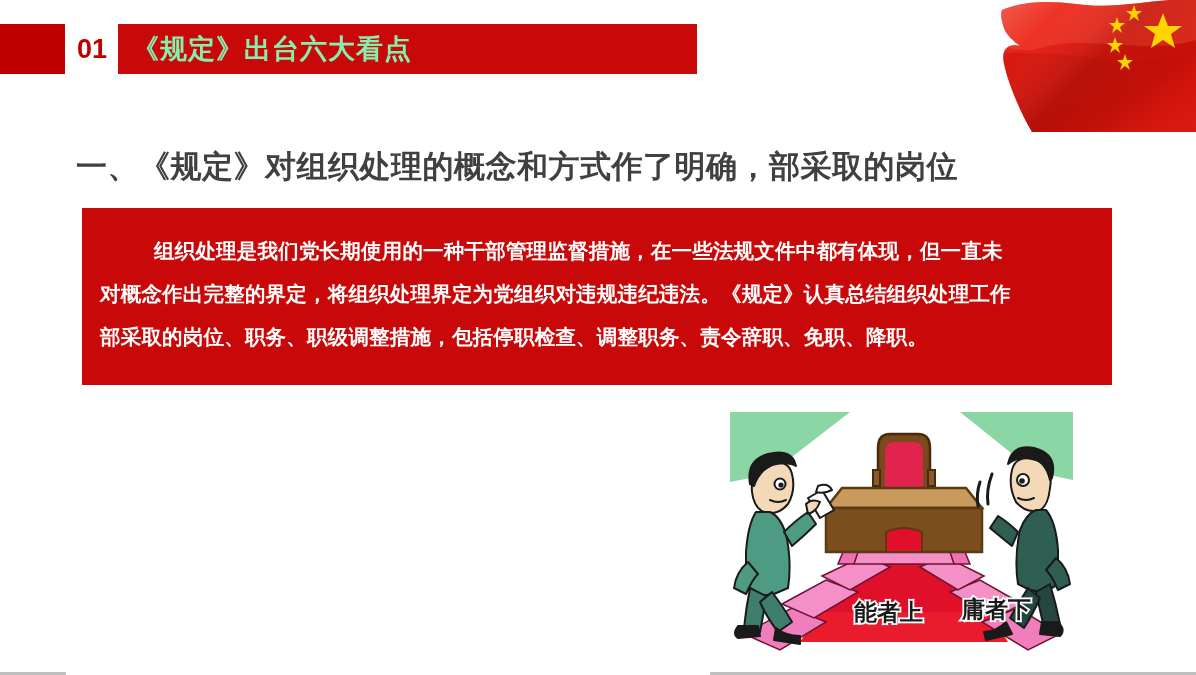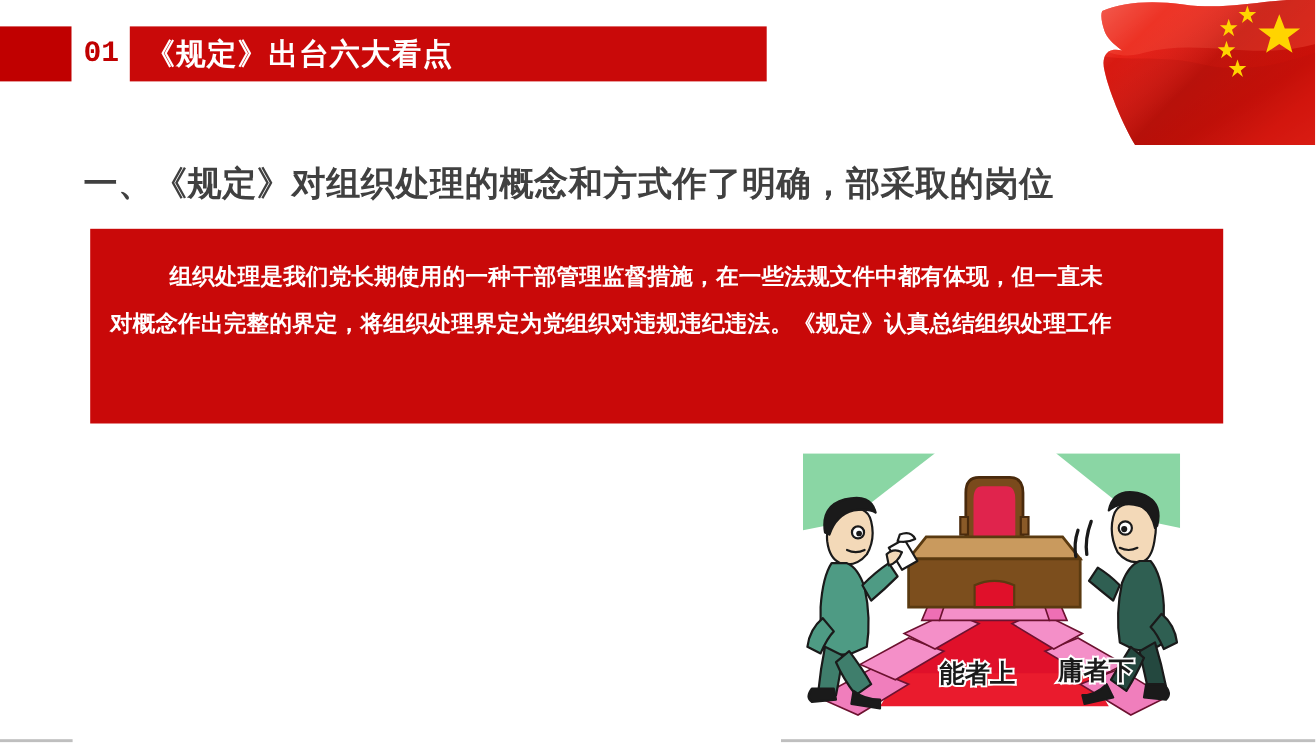--- a/index.html
+++ b/index.html
@@ -40,38 +40,38 @@
     top: 24px;
     width: 48px;
     height: 50px;
     display: flex;
     align-items: center;
     justify-content: center;
     color: #c00000;
     font-size: 27px;
     font-weight: bold;
     letter-spacing: 0px;
-    font-family: Liberation Mono, monospace;
+    font-family: Liberation Sans, sans-serif;
   }
   .header-banner {
     position: absolute;
     left: 118px;
     top: 24px;
     width: 579px;
     height: 50px;
     background: #c90909;
   }
   .header-banner-text {
     position: absolute;
     left: 14px;
     top: 0;
     height: 50px;
     display: flex;
     align-items: center;
-    color: #ffffff;
+    color: #86efac;
     font-size: 27px;
     font-weight: bold;
     letter-spacing: 1px;
     white-space: nowrap;
   }
 
   
   .flag-wrap {
     position: absolute;
     right: 0px;
@@ -195,20 +195,21 @@
         </g>
       </g>
     </svg>
   </div>
 
   <div class="section-heading">一、《规定》对组织处理的概念和方式作了明确，部采取的岗位</div>
 
   <div class="content-box">
     <div class="content-line first">组织处理是我们党长期使用的一种干部管理监督措施，在一些法规文件中都有体现，但一直未</div>
     <div class="content-line">对概念作出完整的界定，将组织处理界定为党组织对违规违纪违法。《规定》认真总结组织处理工作</div>
+    <div class="content-line">部采取的岗位、职务、职级调整措施，包括停职检查、调整职务、责令辞职、免职、降职。</div>
   </div>
 
   <div class="illus">
     <svg width="343" height="245" viewBox="0 0 343 245" xmlns="http://www.w3.org/2000/svg">
       <rect x="0" y="0" width="343" height="245" fill="#ffffff"></rect>
 
       <path d="M0,0 L120,0 L40,62 L0,70 Z" fill="#8ad6a4"></path>
       <path d="M343,0 L230,0 L305,60 L343,68 Z" fill="#8ad6a4"></path>
       <path d="M0,0 L343,0 L343,18 L0,20 Z" fill="#ffffff" opacity="0.0"></path>
 

